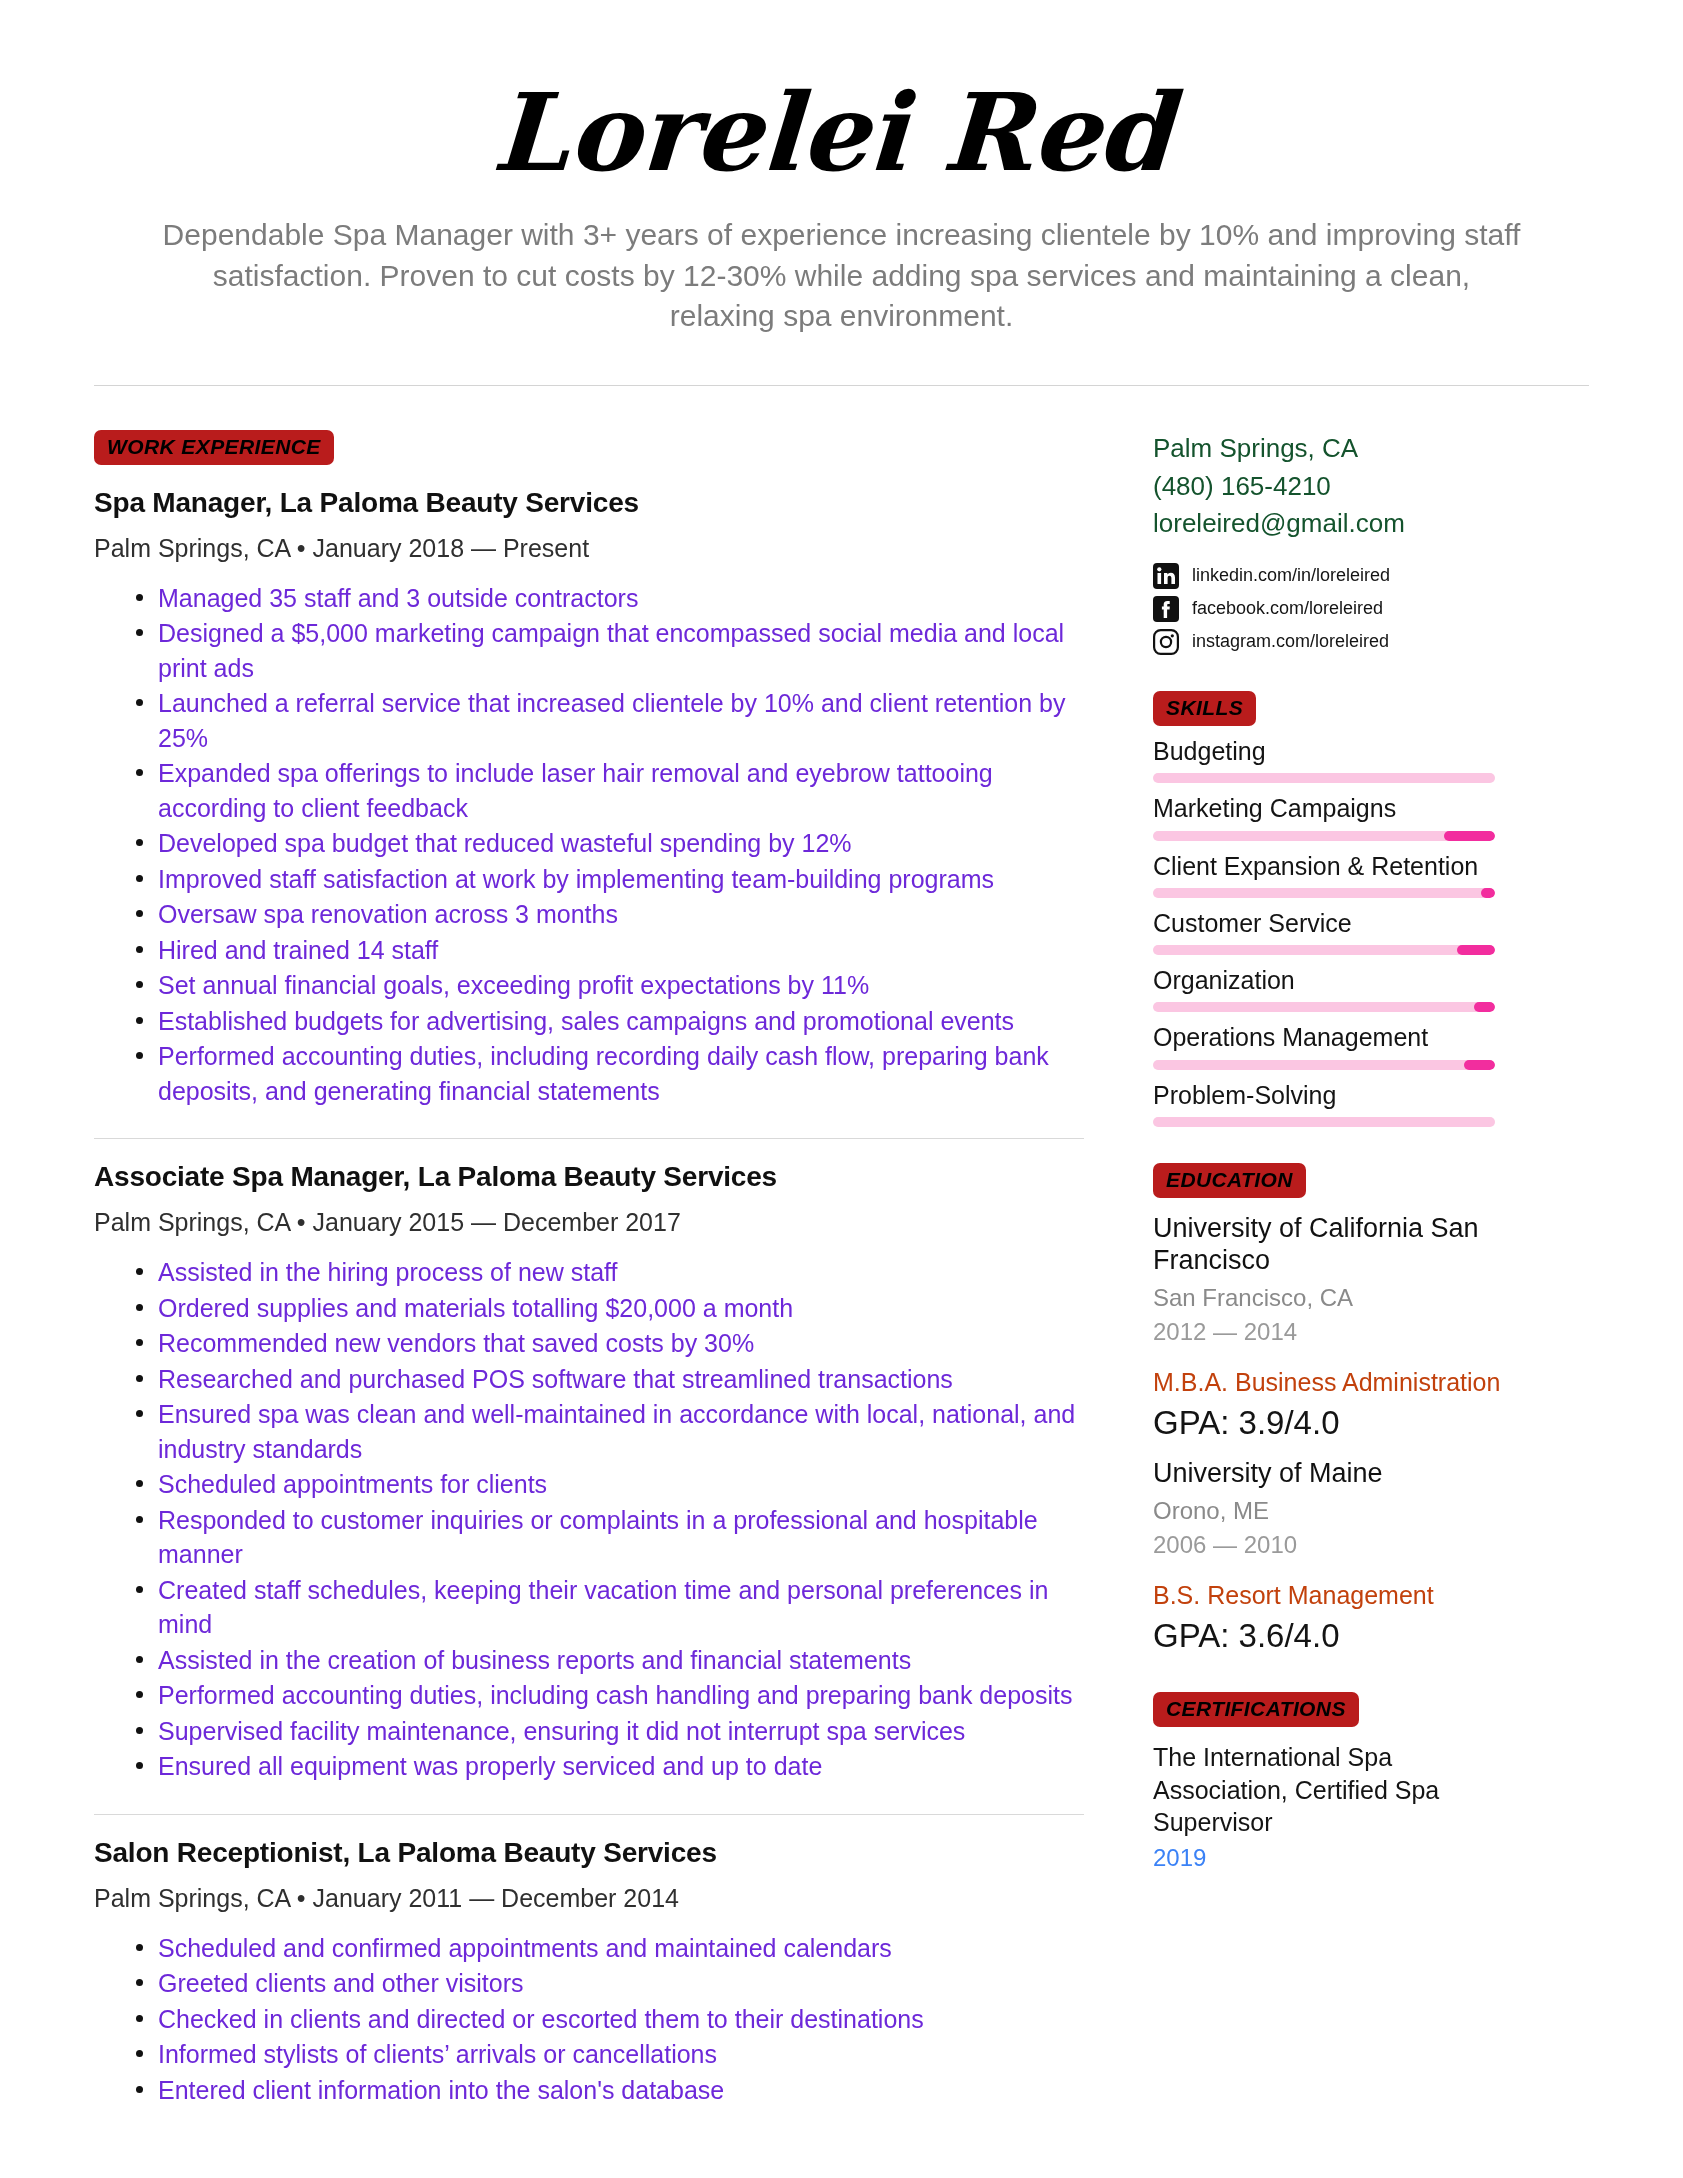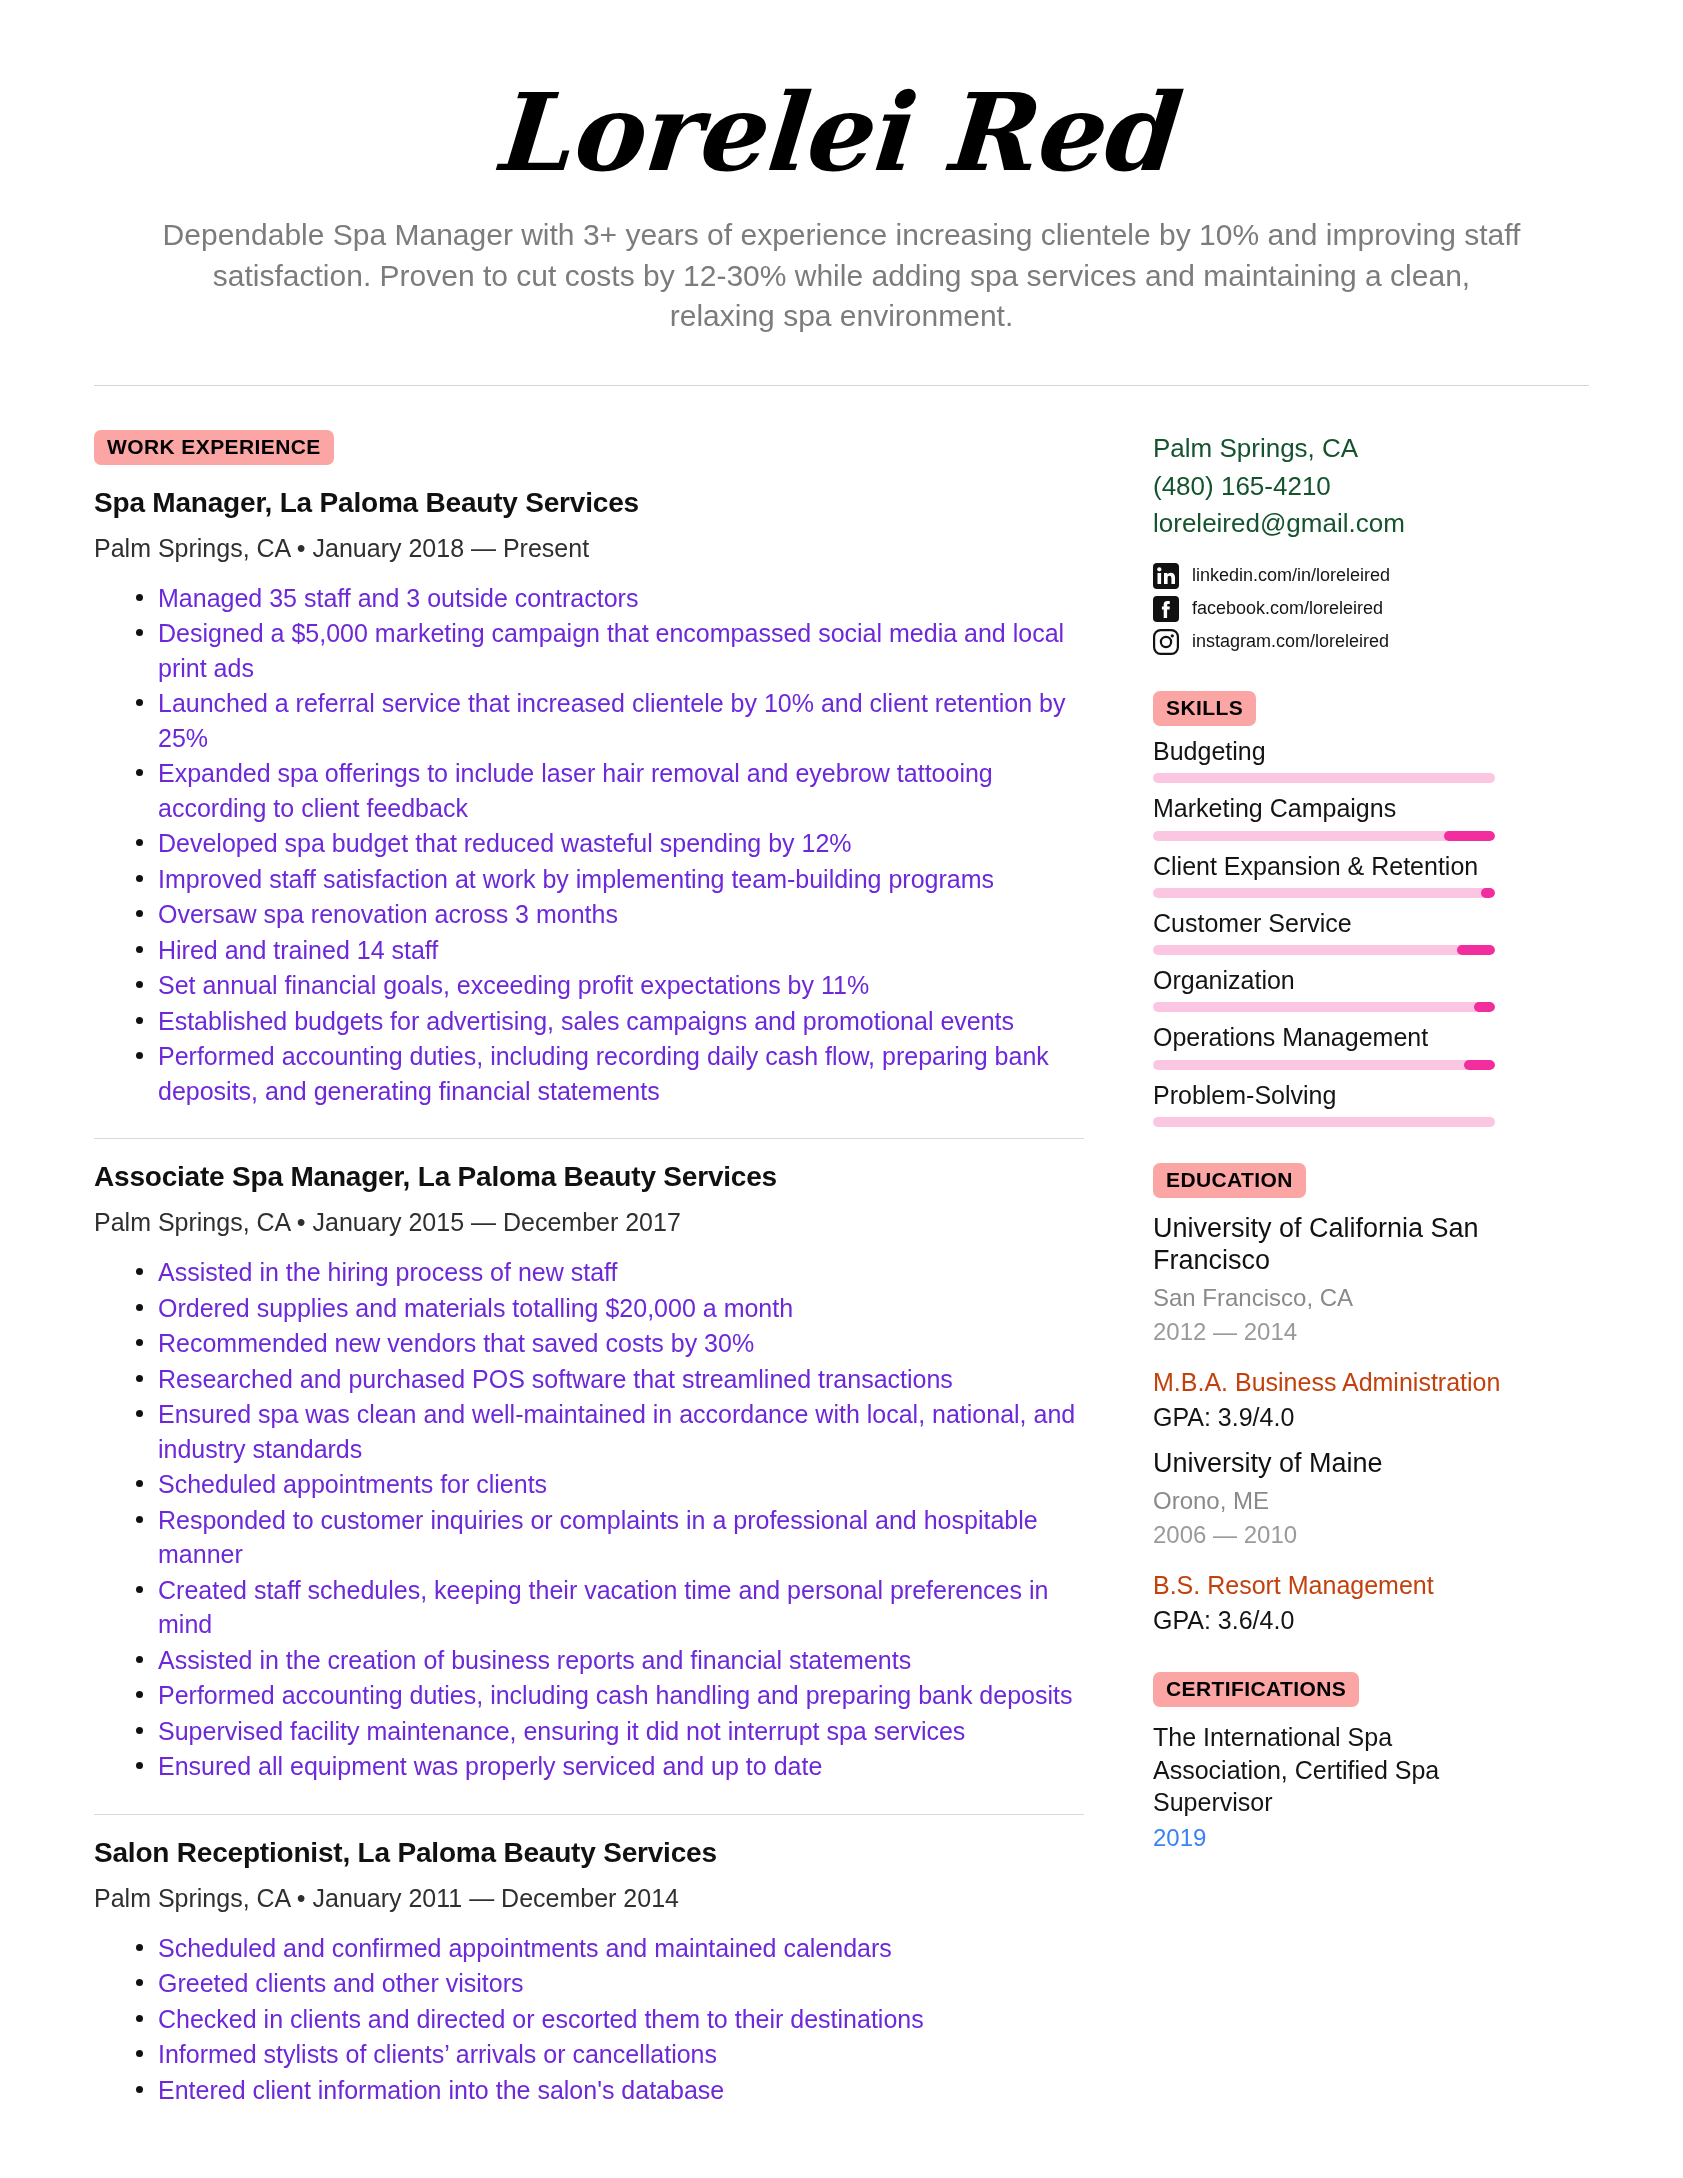--- a/index.html
+++ b/index.html
@@ -63,28 +63,29 @@
     align-items: flex-start;
     padding-top: 44px;
   }
 
   .col-main { width: 1049px; padding-right: 59px; }
   .col-side { width: 446px; padding-left: 10px; }
 
   
   .chip {
     display: inline-block;
-    background: #fca5a5;
+    background: #b91c1c;
     border-radius: 7px;
     padding: 5px 13px 6px 13px;
     font-size: 21px;
     font-weight: 700;
     letter-spacing: 0.4px;
     color: #000000;
     line-height: 1.15;
+    font-style: italic;
   }
 
   
   .job { padding-top: 22px; }
 
   .job-title {
     font-size: 28px;
     font-weight: 700;
     color: #111111;
     letter-spacing: -0.2px;
@@ -214,21 +215,21 @@
 
   .edu-degree {
     margin-top: 20px;
     font-size: 25px;
     color: #c2410c;
     line-height: 1.25;
   }
 
   .edu-gpa {
     margin-top: 4px;
-    font-size: 25px;
+    font-size: 33px;
     color: #141414;
     line-height: 1.25;
   }
 
   .cert-name {
     margin-top: 14px;
     font-size: 25px;
     color: #141414;
     line-height: 1.3;
     width: 327px;

